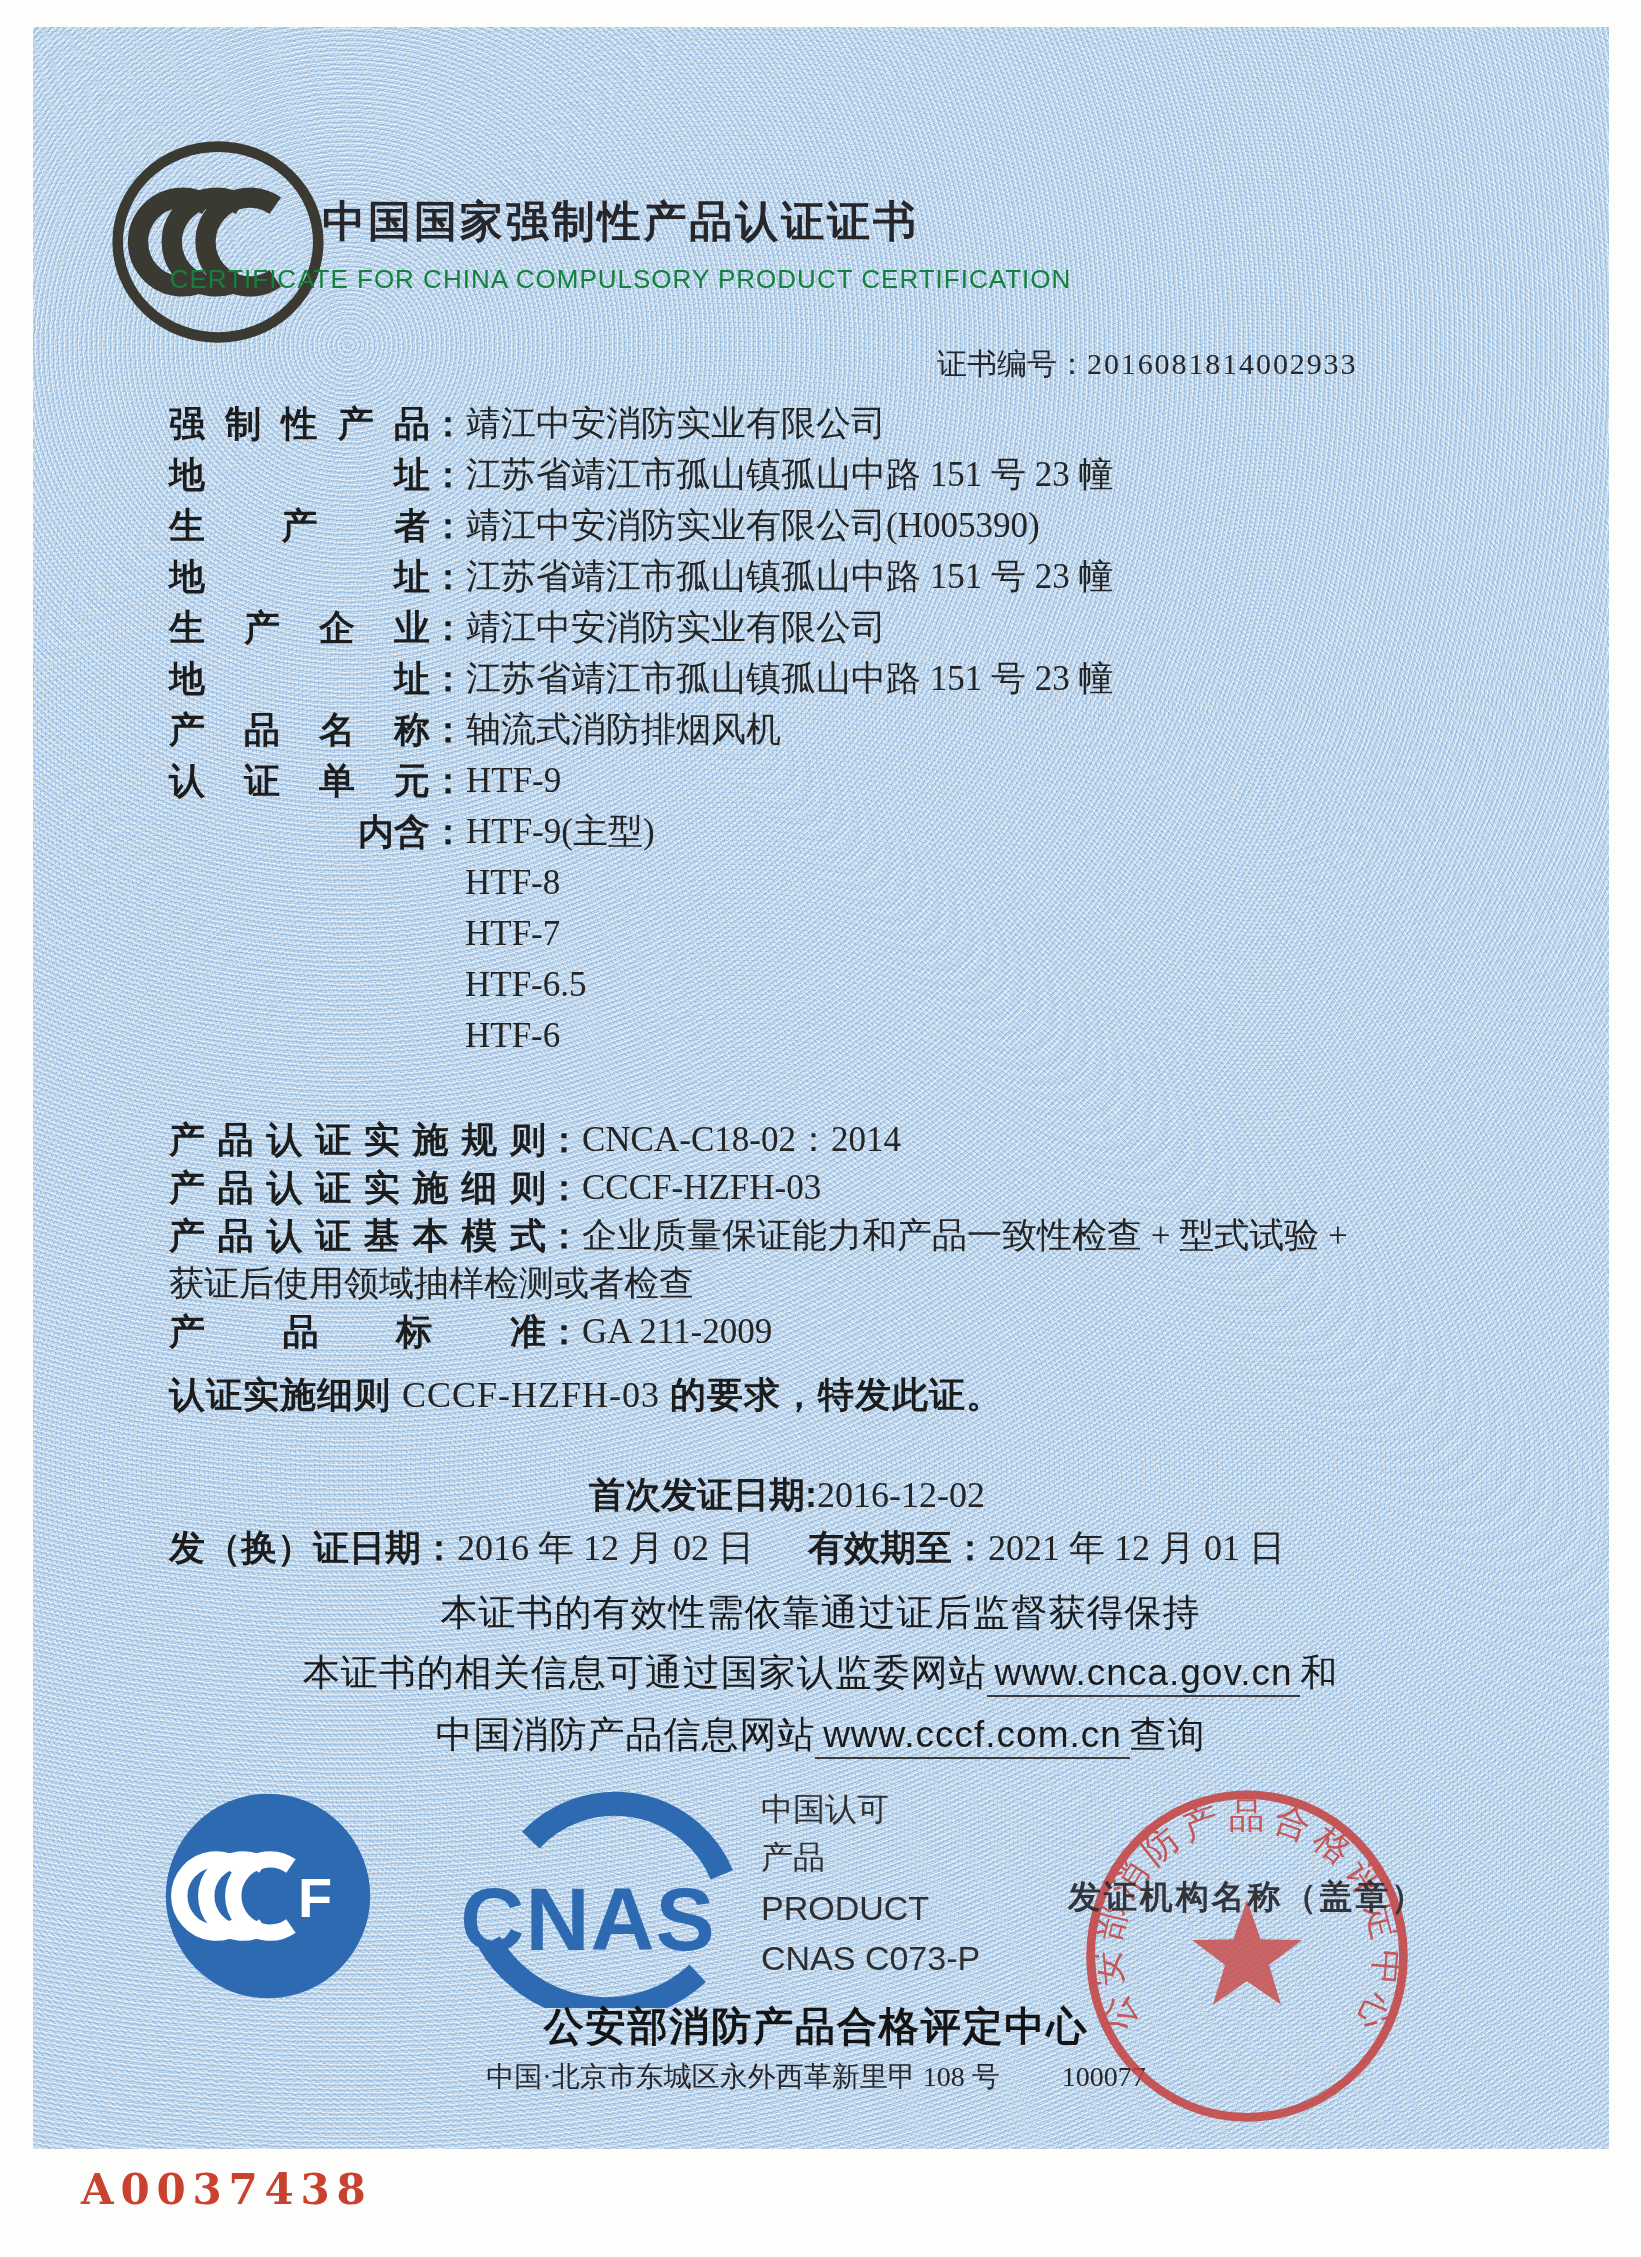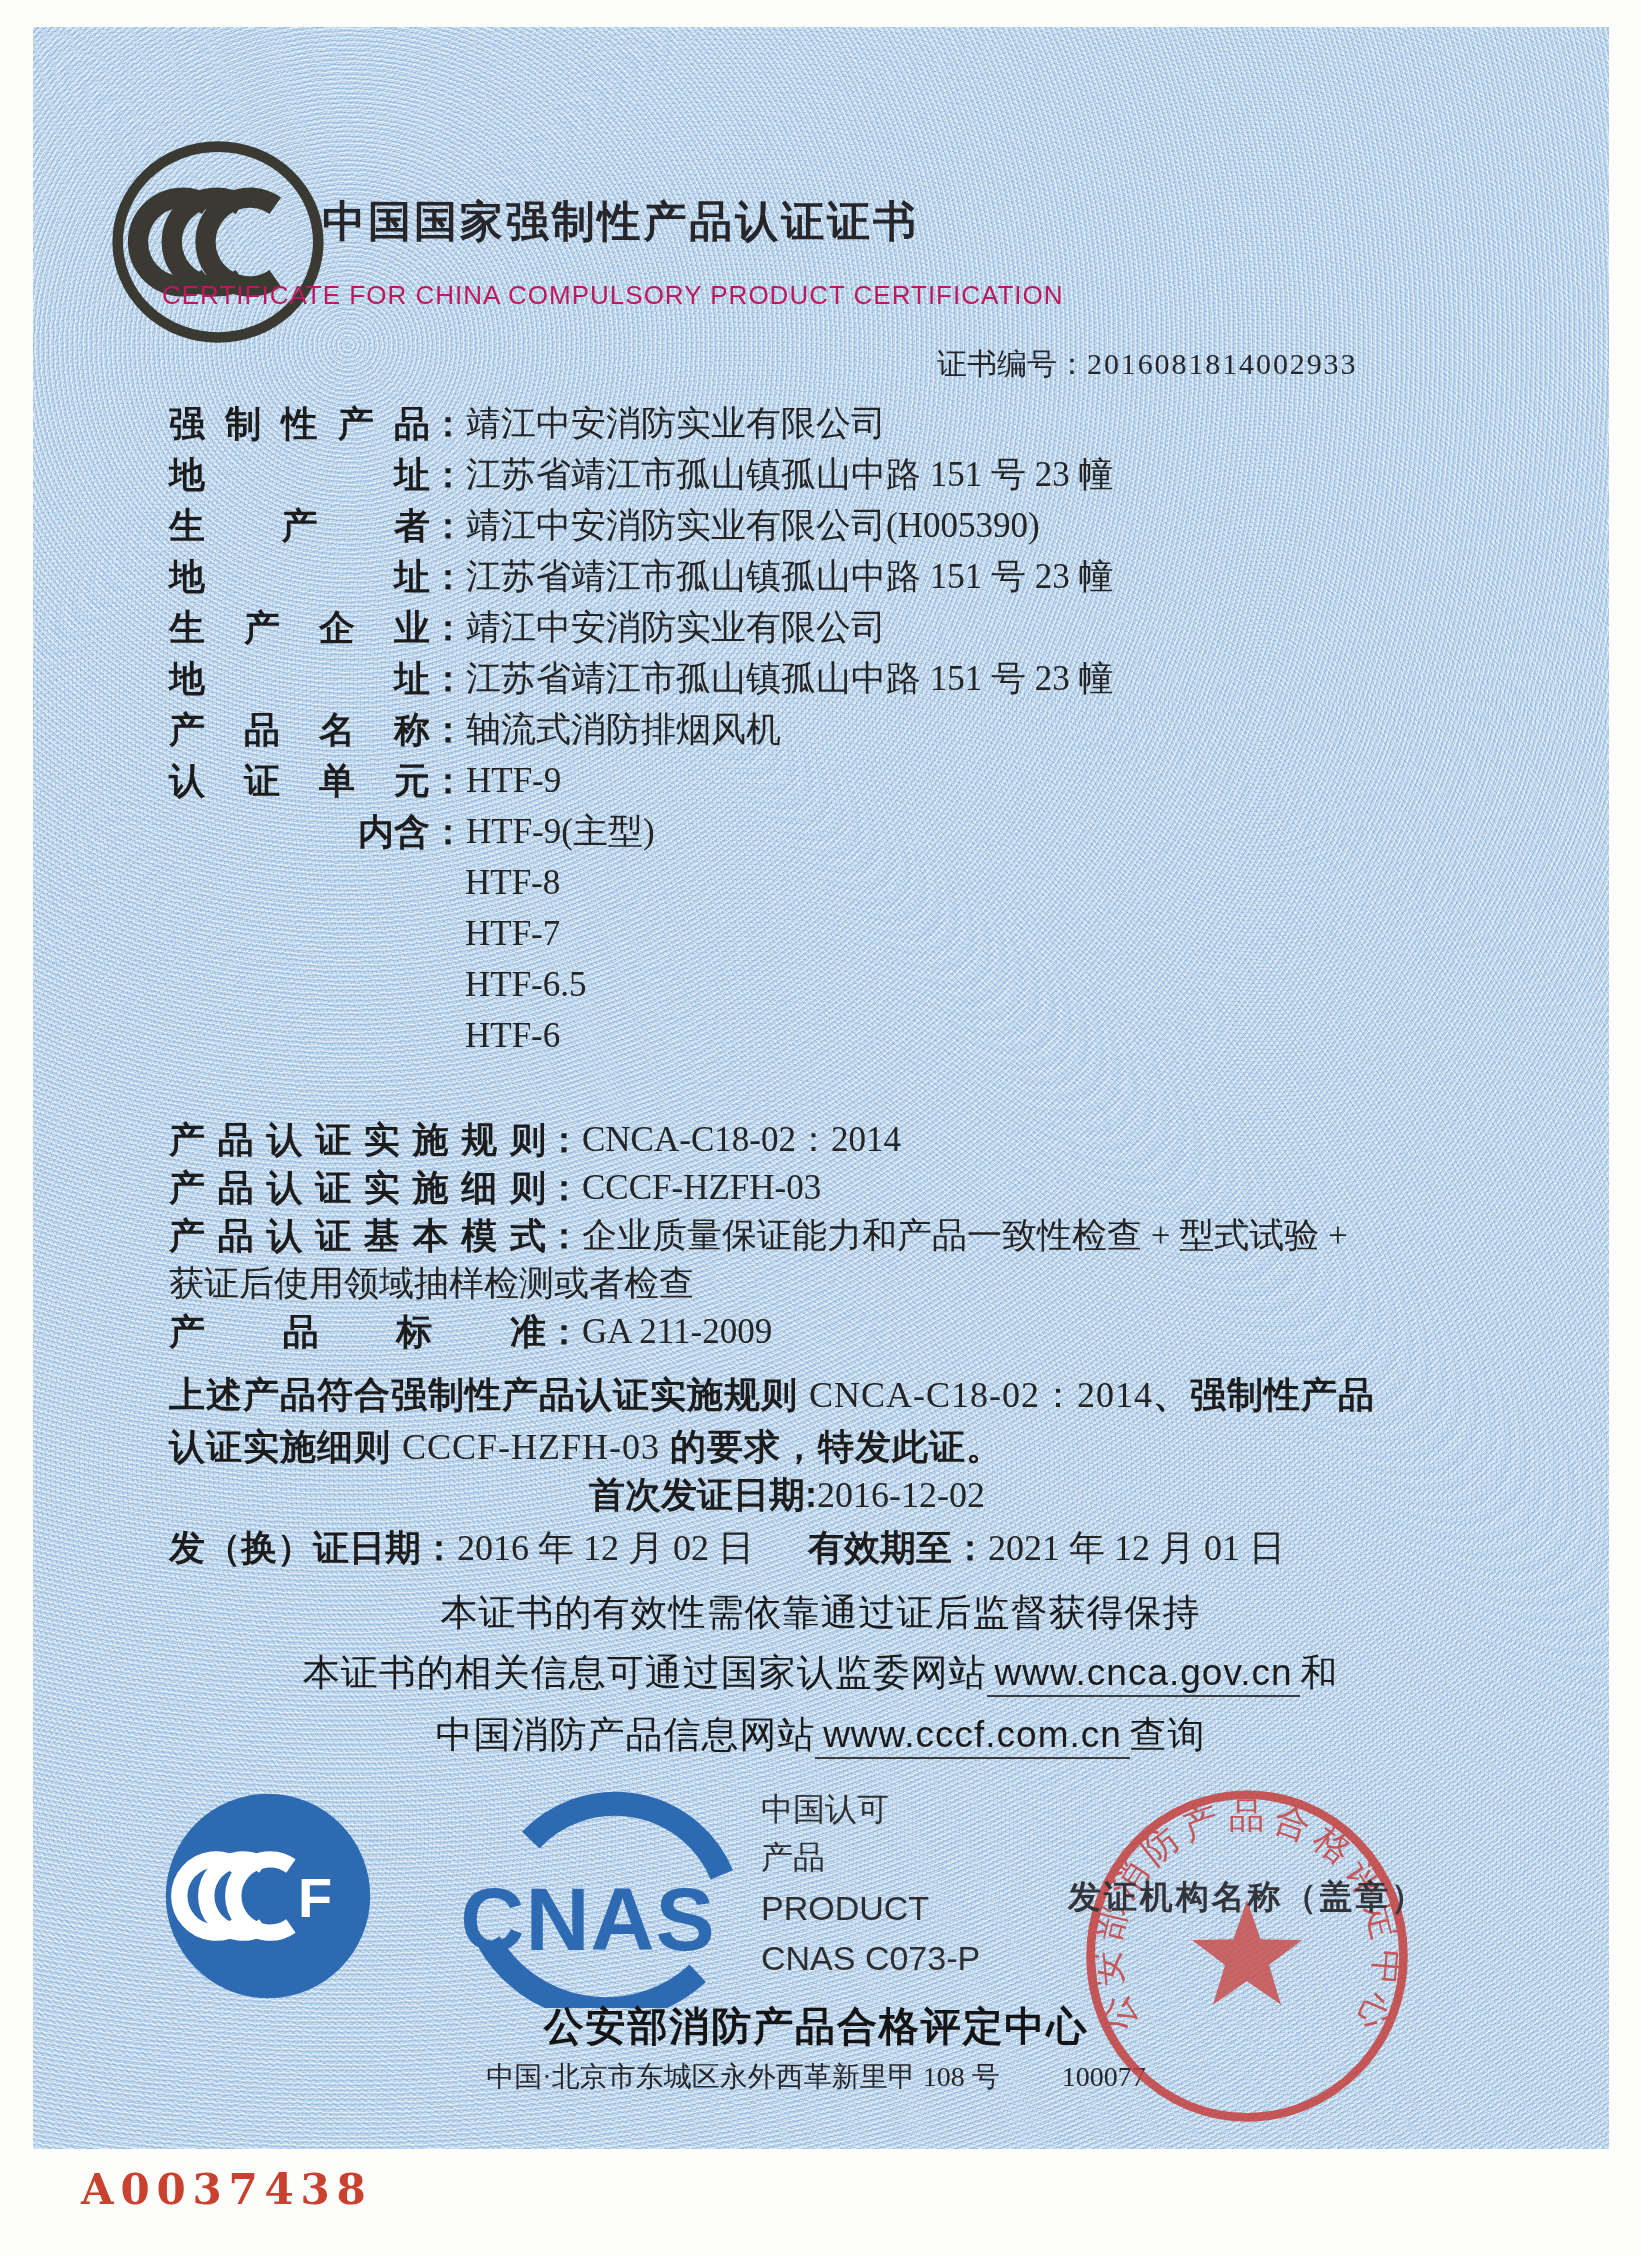--- a/index.html
+++ b/index.html
@@ -10,22 +10,22 @@
     background-image:
       repeating-radial-gradient(circle at 20% 15%, rgba(255,255,255,.5) 0 1px, rgba(255,255,255,0) 1px 1.9px, rgba(124,164,210,.38) 1.9px 2.9px, rgba(255,255,255,0) 2.9px 4.8px),
       repeating-radial-gradient(circle at 78% 32%, rgba(124,164,210,.30) 0 1px, rgba(255,255,255,0) 1px 3.9px),
       repeating-radial-gradient(circle at 45% 68%, rgba(124,164,210,.30) 0 1px, rgba(255,255,255,0) 1px 4.8px),
       repeating-radial-gradient(circle at 8% 85%, rgba(124,164,210,.26) 0 1px, rgba(255,255,255,0) 1px 3.9px);}
   .abs{position:absolute;}
   .b{font-family:"Liberation Sans",sans-serif;font-weight:bold;color:#1c1c1c;}
   .code{font-family:"Liberation Serif",serif;font-weight:normal;color:#242424;}
   .title-cn{left:162px;top:193px;width:917px;text-align:center;font-family:"Liberation Sans",sans-serif;
             font-weight:600;font-size:43px;letter-spacing:2.9px;color:#26262a;}
-  .title-en{left:162px;top:280px;width:917px;font-family:"Liberation Sans",sans-serif;
-            font-size:26px;letter-spacing:1px;color:#be185d;}
+  .title-en{left:162px;top:264px;width:917px;text-align:center;font-family:"Liberation Sans",sans-serif;
+            font-size:26px;letter-spacing:1px;color:#15803d;}
   .cert-no{left:937px;top:344px;font-size:30px;color:#26262a;}
   .cert-no .num{letter-spacing:1.9px;}
   .fields{left:169px;top:398px;line-height:51px;font-size:35px;white-space:nowrap;}
   .rules{left:169px;top:1116px;line-height:48px;font-size:35px;white-space:nowrap;}
   .frow{height:51px;}
   .rrow{height:48px;}
   .flabel{display:inline-block;font-family:"Liberation Sans",sans-serif;font-weight:bold;font-size:36px;
           color:#1c1c1c;text-align:justify;text-align-last:justify;vertical-align:top;}
   .w1{width:261px;}
   .w2{width:377px;}
@@ -97,21 +97,20 @@
 
   <div class="abs rules">
     <div class="rrow"><span class="flabel w2">产品认证实施规则</span><span class="fcolon">：</span><span class="fval">CNCA-C18-02：2014</span></div>
     <div class="rrow"><span class="flabel w2">产品认证实施细则</span><span class="fcolon">：</span><span class="fval">CCCF-HZFH-03</span></div>
     <div class="rrow"><span class="flabel w2">产品认证基本模式</span><span class="fcolon">：</span><span class="fval">企业质量保证能力和产品一致性检查 + 型式试验 +</span></div>
     <div class="rrow fval">获证后使用领域抽样检测或者检查</div>
     <div class="rrow"><span class="flabel w2">产品标准</span><span class="fcolon">：</span><span class="fval">GA 211-2009</span></div>
   </div>
 
   <div class="abs statement">
-    <div><span class="b">上述产品符合强制性产品认证实施规则 </span><span class="code">CNCA-C18-02：2014</span><span class="b">、强制性产品</span></div>
     <div><span class="b">认证实施细则 </span><span class="code">CCCF-HZFH-03 </span><span class="b">的要求，特发此证。</span></div>
   </div>
 
   <div class="abs first-issue">
     <span class="b">首次发证日期:</span><span class="code">2016-12-02</span>
   </div>
 
   <div class="abs issue-line">
     <span class="b">发（换）证日期：</span><span class="code">2016 年 12 月 02 日</span><span class="b gapL">有效期至：</span><span class="code">2021 年 12 月 01 日</span>
   </div>

